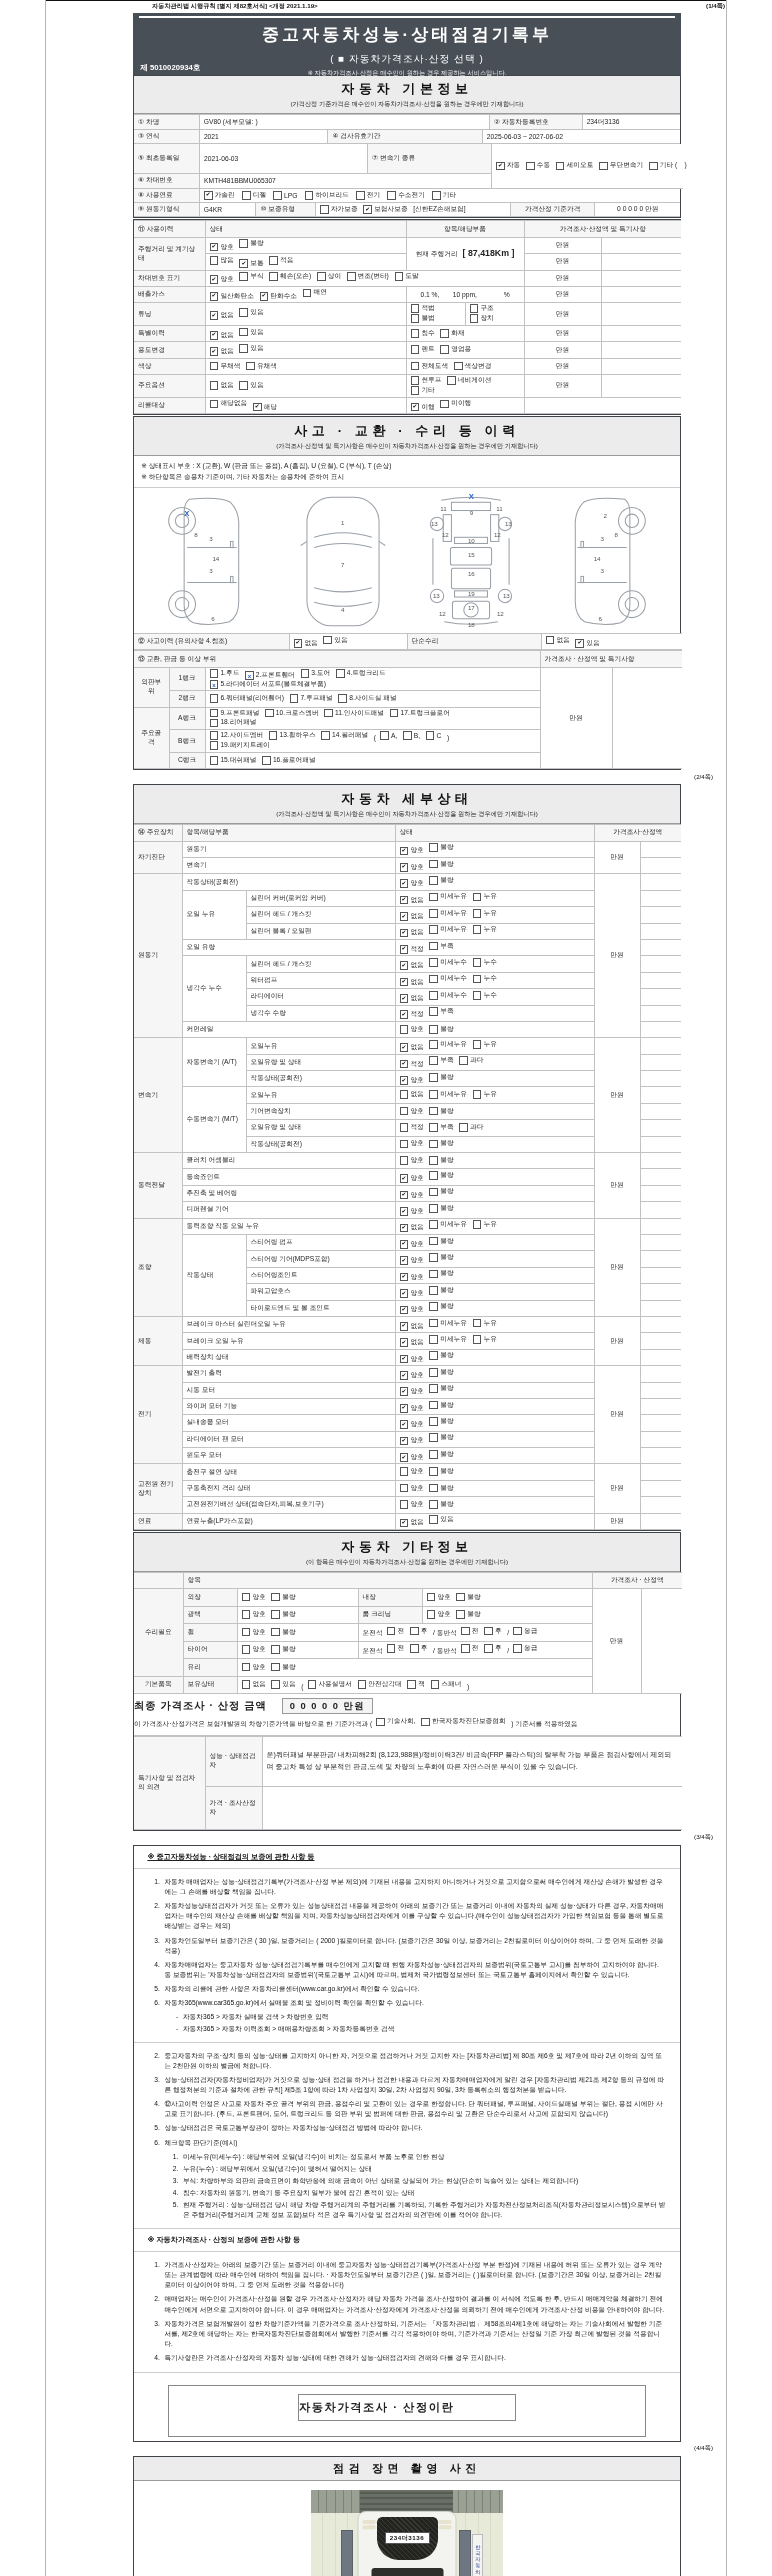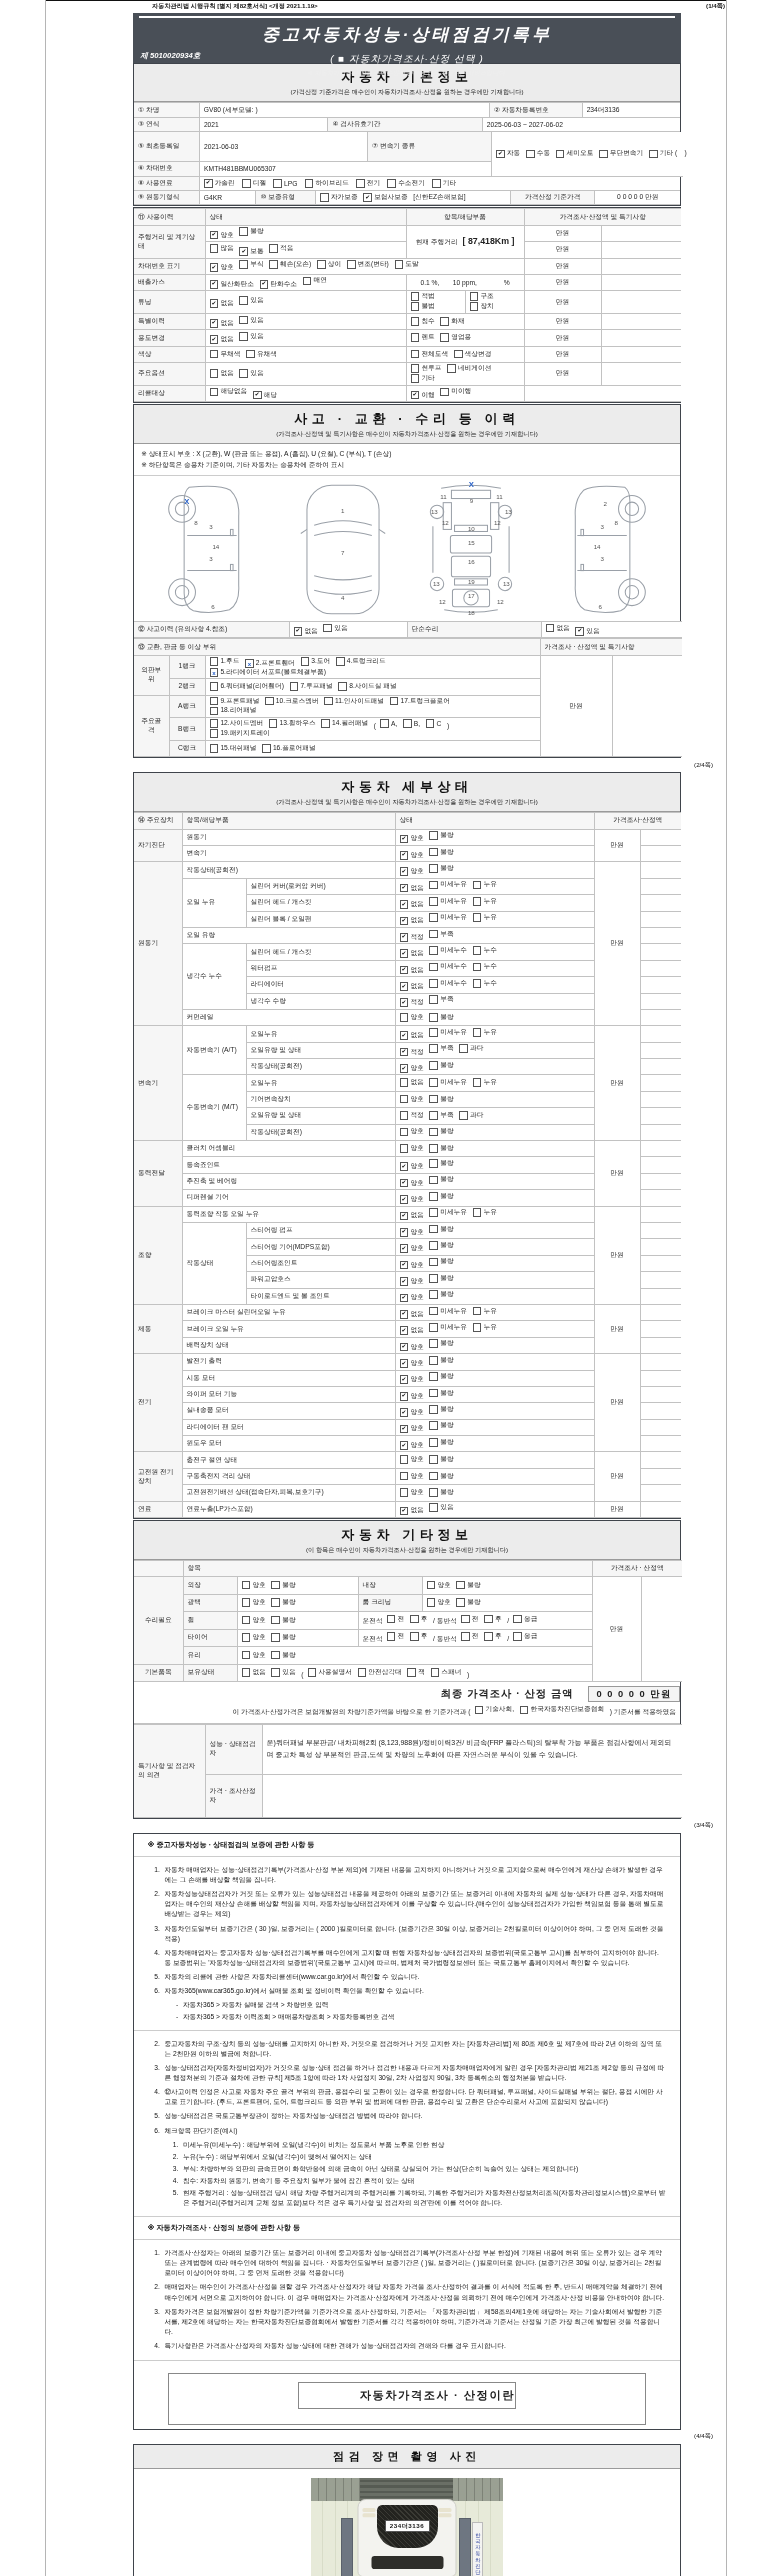--- a/index.html
+++ b/index.html
@@ -6,21 +6,21 @@
 body{width:773px;height:2576px;overflow:hidden;background:#fff;position:relative;
  font-family:"Liberation Sans","DejaVu Sans",sans-serif;color:#222;}
 .edge-l,.edge-r{position:absolute;top:0;bottom:0;width:0.5px;background:#b5b5b5;}
 .edge-l{left:45px}.edge-r{left:726px}
 .topline{position:absolute;top:0;left:45px;width:682px;height:1px;background:#111;}
 .meta{margin-left:152px;width:573px;display:flex;justify-content:space-between;
  font-size:6.2px;font-weight:bold;color:#111;padding:2.1px 0 1.5px;}
 .doc{width:548px;margin-left:133px;}
 .pmark{text-align:right;font-size:6.2px;color:#111;padding:1.5px 0 2.6px;margin-right:-32px;}
 
-.hdr{background:#494f57;color:#fff;padding:2.1px 5.2px 3.1px;height:50px;box-sizing:border-box;position:relative;font-style:italic;}
+.hdr{background:#494f57;color:#fff;padding:2.1px 5.2px 3.1px;height:62px;box-sizing:border-box;position:relative;}
 .hdr .stripe{height:2.6px;background:#fff;margin:1px 1px 5.2px;}
 .hdr-title{text-align:center;font-size:17px;letter-spacing:3.1px;font-weight:bold;}
 .hdr-sub{text-align:center;font-size:9.8px;margin-top:7px;letter-spacing:1px;}
 .hdr-note{text-align:center;font-size:6.2px;margin-top:2.1px;color:#eee;}
 .hdr-no{position:absolute;left:7.2px;bottom:2.1px;font-size:7.7px;font-weight:bold;}
 
 .box{border:1.5px solid #3f444b;background:#fff;margin-bottom:1px;box-sizing:border-box;}
 .shead{background:#ececec;border-bottom:0.5px solid #9a9a9a;text-align:center;padding:4.6px 0 4.1px;}
 .stitle{font-size:13px;letter-spacing:4.6px;font-weight:600;color:#111;}
 .ssub{font-size:6.2px;color:#222;margin-top:2.1px;letter-spacing:0;}
@@ -52,28 +52,28 @@
 .diag{position:relative;width:122px;height:139px;}
 .diag svg{position:absolute;left:0;top:0;}
 .mk{position:absolute;font-size:6.2px;color:#555;transform:translate(-50%,-50%);}
 .mk.mb{color:#2a63c9;font-weight:bold;font-size:7.7px;}
 
 td.dev{background:#f6f6f6;text-align:left;}
 td.mid{background:#fff;}
 td.prc{text-align:center;}
 
 .nsec{border-top:0.5px solid #ccc;padding:4.1px 13.4px 5.2px;}
-.nsec.first{border-top:none;}
+.nsec.first{border-top:none;text-decoration:underline;}
 .nhead{font-size:7.2px;font-weight:bold;color:#111;padding:2.1px 0 1px;}
 .note{display:flex;margin:4.1px 0;font-size:6.7px;line-height:1.5;color:#111;}
 .nn{width:12.4px;flex:none;text-align:right;margin-right:4.6px;}
 .nt{flex:1;}
 .ind1{margin-left:18.5px;margin-top:2.1px;margin-bottom:2.1px;}
 .defbox{border:0.5px solid #888;margin:7.2px 20.6px 8.2px;padding:7.2px 11.3px 8.2px;}
-.defbox-title{border:0.5px solid #888;width:216px;margin:1px auto 7.2px;text-align:right;
+.defbox-title{border:0.5px solid #888;width:216px;margin:1px auto 7.2px;text-align:left;
  font-size:11.3px;font-weight:600;padding:5.2px 0;letter-spacing:1.5px;}
 
 .photo{position:relative;margin:5.2px auto;width:192px;overflow:hidden;background:#dfe3cf;}
 .ceiling{position:absolute;left:0;top:0;right:0;height:23px;background:repeating-linear-gradient(90deg,#9aa093 0 7.2px,#7d8277 7.2px 8.2px);}
 .ceil-open{position:absolute;left:49px;top:0;width:93px;height:23px;background:repeating-linear-gradient(0deg,#6a6f66 0 3.1px,#565b53 3.1px 5.2px);}
 .wall-l,.wall-r{position:absolute;top:23px;bottom:36px;width:49px;background:repeating-linear-gradient(90deg,#e7ead9 0 11.3px,#d8dcc8 11.3px 12.4px);}
 .wall-l{left:0}.wall-r{right:0}
 .post{position:absolute;width:10.3px;background:#6e7681;border:0.5px solid #5a616b;}
 .banner{position:absolute;width:9.3px;background:#f4f4f2;border:0.5px solid #bbb;
  writing-mode:vertical-rl;text-orientation:upright;font-size:5.2px;color:#2b3f9e;text-align:center;letter-spacing:1px;}
@@ -1367,21 +1367,21 @@
               </span><span class="cbi">
                 <span class="cb"></span>
                 <span>잭</span>
               </span><span class="cbi">
                 <span class="cb"></span>
                 <span>스패너</span>
               </span><span class="cbt">)</span></td>
    </tr>
   </tbody>
       </table>
-  <div style="border-bottom:0.5px solid #c2c2c2;padding:5.2px 0 5.2px;text-align:right">
+  <div style="border-bottom:0.5px solid #c2c2c2;padding:5.2px 0 5.2px;text-align:left">
    <span style="font-size:10.3px;font-weight:bold;letter-spacing:1px">최종 가격조사 · 산정 금액</span>
    <span style="font-size:9.3px;font-weight:bold;border:0.5px solid #999;background:#f4f4f4;padding:2.1px 7.2px;margin-left:12.4px;letter-spacing:1.5px">0 0 0 0 0 만원</span>
    <div style="font-size:6.2px;margin-top:4.1px"><span class="cbt">이 가격조사·산정가격은 보험개발원의 차량기준가액을 바탕으로 한 기준가격과 (</span><span class="cbi">
             <span class="cb"></span>
             <span>기술사회,</span>
           </span><span class="cbi">
             <span class="cb"></span>
             <span>한국자동차진단보증협회</span>
           </span><span class="cbt">) 기준서를 적용하였음</span></div>
   </div>

